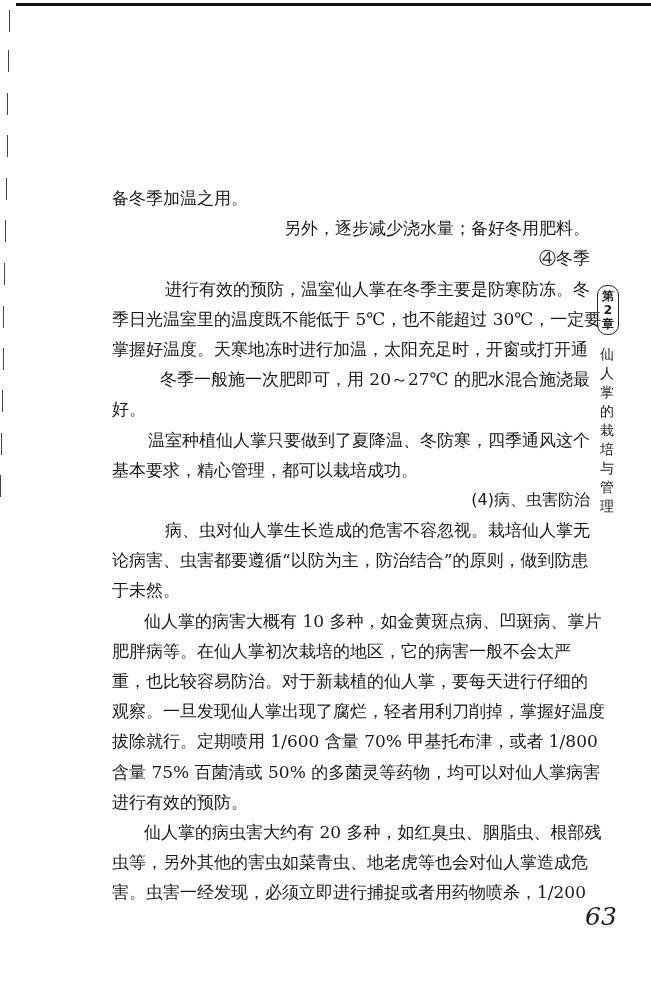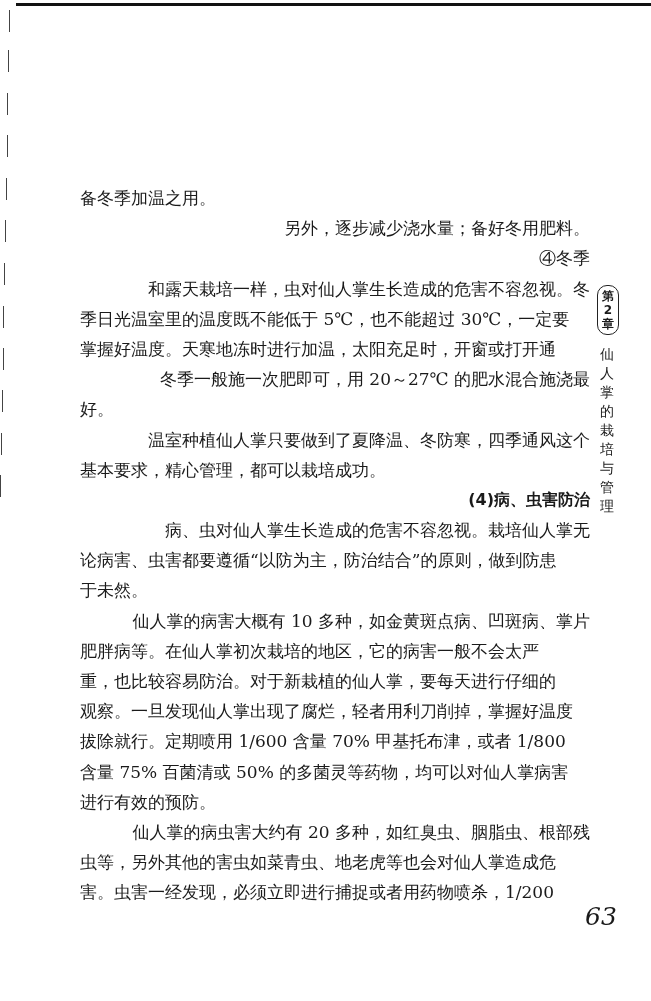--- a/index.html
+++ b/index.html
@@ -4,23 +4,23 @@
 <style>
   html, body { margin: 0; padding: 0; }
   body {
     width: 651px; height: 1001px; background: #ffffff; position: relative; overflow: hidden;
     font-family: "DejaVu Serif", "Liberation Serif", serif; color: #1a1a1a;
   }
   .top-rule { position: absolute; left: 16px; top: 3px; width: 635px; height: 3px; background: #111; }
   .binding-marks { position: absolute; left: 0; top: 8px; width: 12px; height: 500px; }
   .binding-mark { position: absolute; width: 1px; height: 22px; background: #444; }
   .body-text { position: absolute; left: 80px; top: 183px; width: 510px; font-size: 17px; line-height: 30.2px; }
-  .line { white-space: nowrap; height: 30.2px; }
+  .line { white-space: nowrap; height: 30.2px; margin-left: 32px; }
   .indent { padding-left: 32px; text-align: right; }
-  .heading { font-weight: bold; font-family: "DejaVu Sans", "Liberation Sans", sans-serif; font-size: 16px; }
+  .heading { font-weight: normal; font-family: "DejaVu Sans", "Liberation Sans", sans-serif; font-size: 16px; }
   .side-tab { position: absolute; left: 597px; top: 285px; width: 26px; }
   .chapter-badge {
     width: 20px; border: 1.5px solid #222; border-radius: 10px; text-align: center;
     font-family: "DejaVu Sans", "Liberation Sans", sans-serif; font-weight: bold; font-size: 12px; line-height: 14px; padding: 3px 0;
   }
   .chapter-title {
     margin-top: 10px; width: 20px; text-align: center; font-size: 14px; line-height: 19px;
     font-family: "DejaVu Sans", "Liberation Sans", sans-serif; color: #222;
   }
   .page-number { position: absolute; left: 585px; top: 902px; font-size: 25px; font-style: italic; }
@@ -42,21 +42,21 @@
   <div class="binding-mark" style="left:3px;top:340px"></div>
   <div class="binding-mark" style="left:2px;top:382px"></div>
   <div class="binding-mark" style="left:1px;top:425px"></div>
   <div class="binding-mark" style="left:0px;top:467px"></div>
 </div>
 
 <div class="body-text" id="body-text">
     <div class="line">备冬季加温之用。</div>
     <div class="line indent">另外，逐步减少浇水量；备好冬用肥料。</div>
     <div class="line indent">④冬季</div>
-    <div class="line indent">和露天栽培一样，虫对仙人掌生长造成的危害不容忽视。冬</div>
+    <div class="line indent">进行有效的预防，温室仙人掌在冬季主要是防寒防冻。冬</div>
     <div class="line">季日光温室里的温度既不能低于 5℃，也不能超过 30℃，一定要</div>
     <div class="line">掌握好温度。天寒地冻时进行加温，太阳充足时，开窗或打开通</div>
     <div class="line indent">冬季一般施一次肥即可，用 20～27℃ 的肥水混合施浇最</div>
     <div class="line">好。</div>
     <div class="line indent">温室种植仙人掌只要做到了夏降温、冬防寒，四季通风这个</div>
     <div class="line">基本要求，精心管理，都可以栽培成功。</div>
     <div class="line indent heading">(4)病、虫害防治</div>
     <div class="line indent">病、虫对仙人掌生长造成的危害不容忽视。栽培仙人掌无</div>
     <div class="line">论病害、虫害都要遵循“以防为主，防治结合”的原则，做到防患</div>
     <div class="line">于未然。</div>

